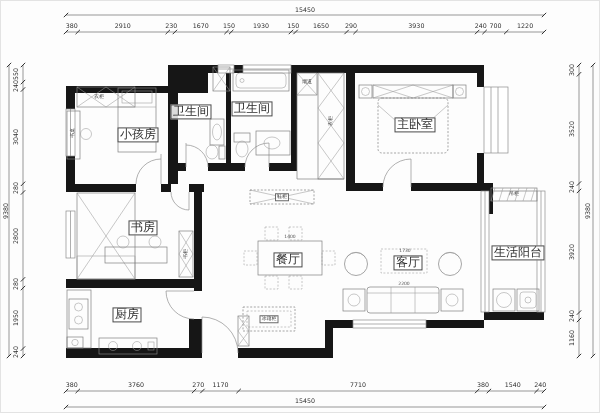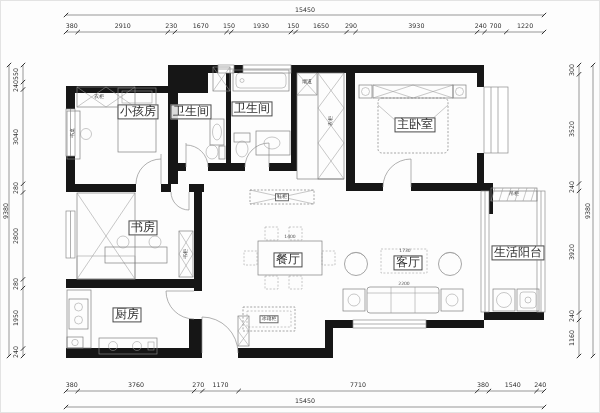--- a/index.html
+++ b/index.html
@@ -362,21 +362,21 @@
         <line x1="8" y1="64" x2="8" y2="355" stroke="#555" stroke-width="0.6"></line>
         <line x1="5.8" y1="66.2" x2="10.2" y2="61.8" stroke="#333" stroke-width="1"></line>
         <line x1="5.8" y1="357.2" x2="10.2" y2="352.8" stroke="#333" stroke-width="1"></line>
         <line x1="592" y1="64" x2="592" y2="355" stroke="#555" stroke-width="0.6"></line>
         <line x1="589.8" y1="66.2" x2="594.2" y2="61.8" stroke="#333" stroke-width="1"></line>
         <line x1="589.8" y1="357.2" x2="594.2" y2="352.8" stroke="#333" stroke-width="1"></line>
       </g>
 </svg>
 
 <div class="labels">
-  <span class="rbox" style="left:137px;top:111px">小孩房</span>
+  <span class="rbox" style="left:137px;top:134px">小孩房</span>
   <span class="rbox" style="left:190px;top:111px">卫生间</span>
   <span class="rbox" style="left:251px;top:108px">卫生间</span>
   <span class="rbox" style="left:414px;top:124px">主卧室</span>
   <span class="rbox" style="left:142px;top:227px">书房</span>
   <span class="rbox" style="left:287px;top:259px">餐厅</span>
   <span class="rbox" style="left:407px;top:262px">客厅</span>
   <span class="rbox" style="left:126px;top:314px">厨房</span>
   <span class="rbox" style="left:517px;top:252px">生活阳台</span>
 
   <span class="flabel" style="left:98px;top:96px">衣柜</span>

